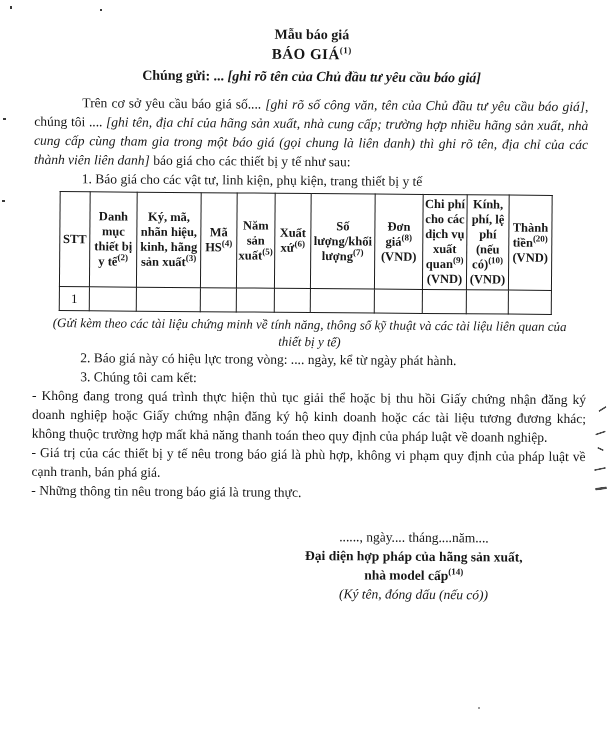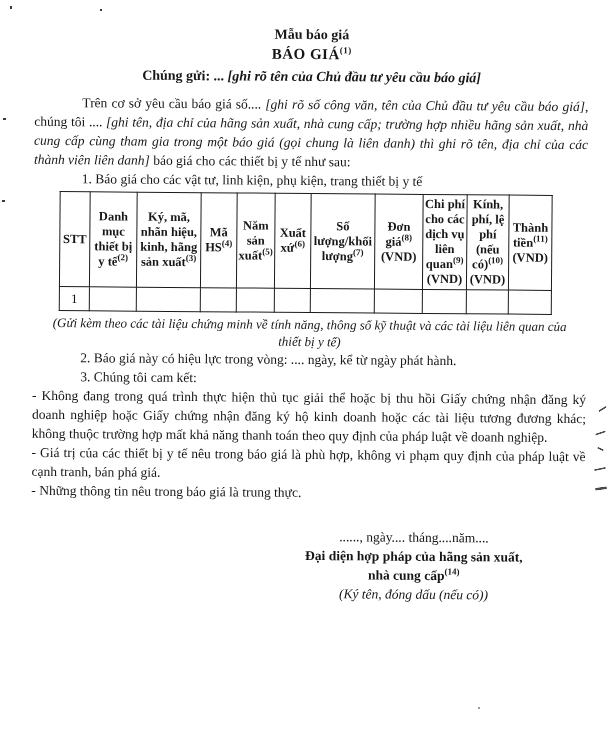--- a/index.html
+++ b/index.html
@@ -67,23 +67,23 @@
     <thead>
       <tr>
         <th><span>STT</span><sup></sup><span></span></th>
         <th><span>Danh mục thiết bị y tế</span><sup>(2)</sup><span></span></th>
         <th><span>Ký, mã, nhãn hiệu, kinh, hãng sản xuất</span><sup>(3)</sup><span></span></th>
         <th><span>Mã HS</span><sup>(4)</sup><span></span></th>
         <th><span>Năm sản xuất</span><sup>(5)</sup><span></span></th>
         <th><span>Xuất xứ</span><sup>(6)</sup><span></span></th>
         <th><span>Số lượng/khối lượng</span><sup>(7)</sup><span></span></th>
         <th><span>Đơn giá</span><sup>(8)</sup><span> (VND)</span></th>
-        <th><span>Chi phí cho các dịch vụ liên quan</span><sup>(9)</sup><span> (VND)</span></th>
+        <th><span>Chi phí cho các dịch vụ xuất quan</span><sup>(9)</sup><span> (VND)</span></th>
         <th><span>Kính, phí, lệ phí (nếu có)</span><sup>(10)</sup><span> (VND)</span></th>
-        <th><span>Thành tiền</span><sup>(11)</sup><span> (VND)</span></th>
+        <th><span>Thành tiền</span><sup>(20)</sup><span> (VND)</span></th>
       </tr>
     </thead>
     <tbody>
       <tr>
         <td>1</td>
         <td></td>
         <td></td>
         <td></td>
         <td></td>
         <td></td>
@@ -101,21 +101,21 @@
   <div class="body-text line-indent">2. Báo giá này có hiệu lực trong vòng: .... ngày, kể từ ngày phát hành.</div>
   <div class="body-text line-indent">3. Chúng tôi cam kết:</div>
 
   <p class="commit body-text">- Không đang trong quá trình thực hiện thủ tục giải thể hoặc bị thu hồi Giấy chứng nhận đăng ký doanh nghiệp hoặc Giấy chứng nhận đăng ký hộ kinh doanh hoặc các tài liệu tương đương khác; không thuộc trường hợp mất khả năng thanh toán theo quy định của pháp luật về doanh nghiệp.</p>
   <p class="commit body-text">- Giá trị của các thiết bị y tế nêu trong báo giá là phù hợp, không vi phạm quy định của pháp luật về cạnh tranh, bán phá giá.</p>
   <p class="commit body-text">- Những thông tin nêu trong báo giá là trung thực.</p>
 
   <div class="sig">
     <div>......, ngày.... tháng....năm....</div>
     <div class="bold">Đại diện hợp pháp của hãng sản xuất,</div>
-    <div class="bold"><span>nhà cung cấp</span><sup>(14)</sup></div>
+    <div class="bold"><span>nhà model cấp</span><sup>(14)</sup></div>
     <div class="note">(Ký tên, đóng dấu (nếu có))</div>
   </div>
 
 </div>
 
 <div class="mark" style="left:10px;top:6px;width:2px;height:3px;"></div>
 <div class="mark" style="left:100px;top:9px;width:2px;height:2px;"></div>
 <div class="mark" style="left:3px;top:118px;width:3px;height:2px;"></div>
 <div class="mark" style="left:2px;top:200px;width:3px;height:2px;"></div>
 <div class="mark" style="left:478px;top:707px;width:2px;height:2px;opacity:.5;"></div>

